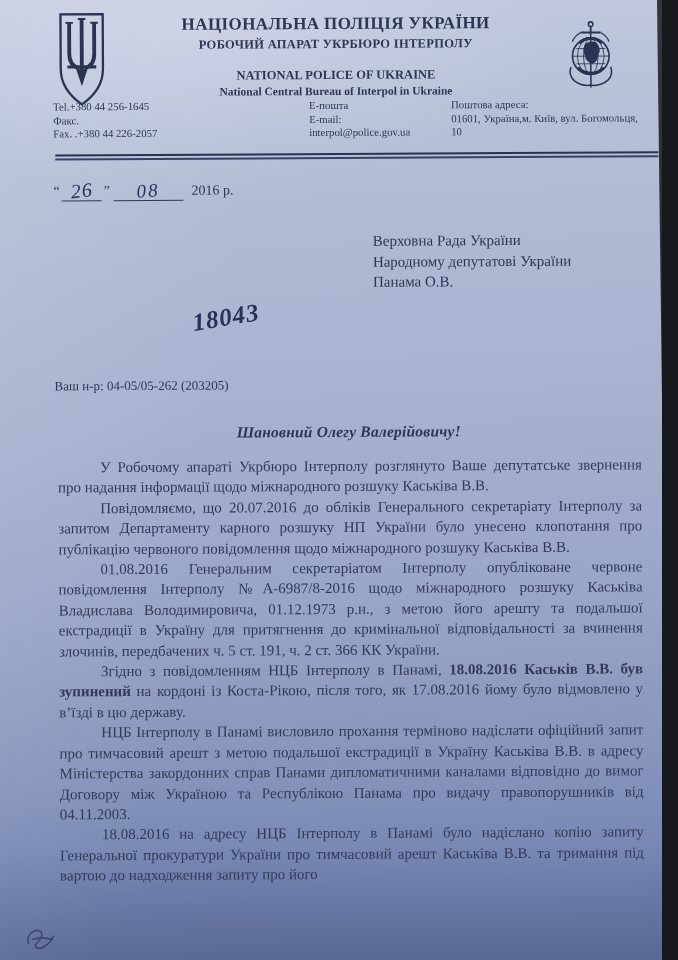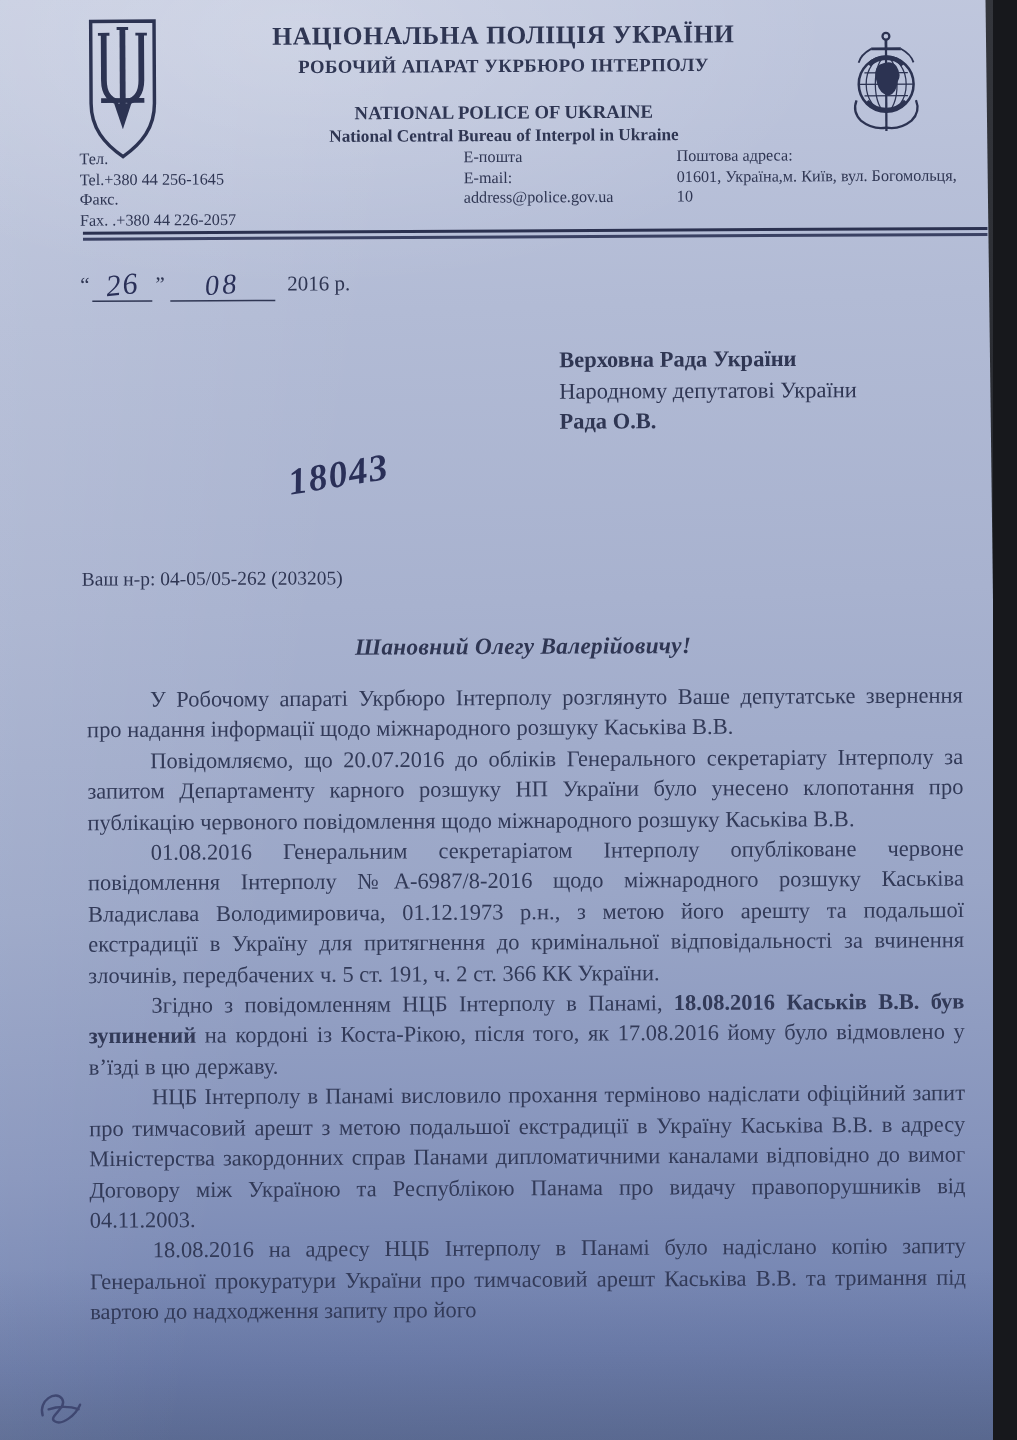--- a/index.html
+++ b/index.html
@@ -47,21 +47,21 @@
   .dateline{position:absolute;top:176px;left:55px;font-size:14px;}
   .blank{display:inline-block;border-bottom:1.4px solid #2f3653;text-align:center;vertical-align:baseline;}
   .blank.day{width:40px;margin:0 2px;}
   .blank.month{width:70px;margin-right:8px;}
   .hw{font-style:italic;color:#2a3058;display:inline-block;}
   .hw-day{font-size:20px;transform:rotate(-6deg) translateY(2px);letter-spacing:1px;}
   .hw-month{font-size:19px;transform:rotate(-4deg) translateY(2px);letter-spacing:2px;}
 
   
   .addressee{position:absolute;top:231px;left:374px;font-size:15px;line-height:20.5px;}
-  .addr-b{font-weight:bold;}
+  .addr-b{font-weight:normal;}
 
   
   .hw-number{position:absolute;top:303px;left:193px;font-size:25px;font-style:italic;
              color:#2a3058;transform:rotate(-9deg);letter-spacing:1px;font-weight:bold;}
   .refs{position:absolute;top:341px;left:55px;font-size:13px;line-height:17.5px;white-space:pre;}
 
   
   .salutation{position:absolute;top:423px;left:58px;width:582px;text-align:center;
               font-weight:bold;font-style:italic;font-size:15.5px;letter-spacing:.2px;}
   .body{position:absolute;top:456px;left:58px;width:584px;font-size:15px;line-height:20.4px;
@@ -116,47 +116,46 @@
           <path d="M36,31 q10,-5 15,1 q5,8 1,14 q-1,10 -8,12 q-8,-2 -10,-11 q-4,-11 2,-16 z" fill="#2c3352"></path>
           <path class="ln" stroke-width="4" d="M27,31 a21,21 0 0 1 30,0"></path>
           <path class="ln" stroke-width="4" d="M25,63 a23,23 0 0 0 34,0"></path>
           <path class="ln" stroke-width="2" d="M16,62 q-4,10 4,18 q10,8 22,6 M68,62 q4,10 -4,18 q-10,8 -22,6"></path>
         </svg>
       </div>
     </div>
 
     <div class="contacts">
       <div class="c-col1">
-        <div>Тел.</div>
         <div>Tel.+380 44 256-1645</div>
         <div>Факс.</div>
         <div>Fax. .+380 44 226-2057</div>
       </div>
       <div class="c-col2">
         <div>E-пошта</div>
         <div>E-mail:</div>
-        <div>address@police.gov.ua</div>
+        <div>interpol@police.gov.ua</div>
       </div>
       <div class="c-col3">
         <div>Поштова  адреса:</div>
         <div>01601, Україна,м. Київ, вул. Богомольця, 10</div>
       </div>
     </div>
 
     <div class="rule"></div>
 
     <div class="dateline">
       <span>“</span><span class="blank day"><span class="hw hw-day">26</span></span><span>”</span>
       <span class="blank month"><span class="hw hw-month">08</span></span><span>2016 р.</span>
     </div>
 
     <div class="addressee">
       <div class="addr-b">Верховна Рада України</div>
       <div>Народному депутатові України</div>
-      <div class="addr-b">Рада О.В.</div>
+      <div class="addr-b">Панама О.В.</div>
     </div>
 
     <div class="hw-number">18043</div>
     <div class="refs">
       <div>Ваш н-р: 04-05/05-262 (203205)</div>
     </div>
 
     <div class="salutation">Шановний Олегу Валерійовичу!</div>
     <div class="body">
       <p>У Робочому апараті Укрбюро Інтерполу розглянуто Ваше депутатське звернення про надання інформації щодо міжнародного розшуку Каськіва В.В.</p>

